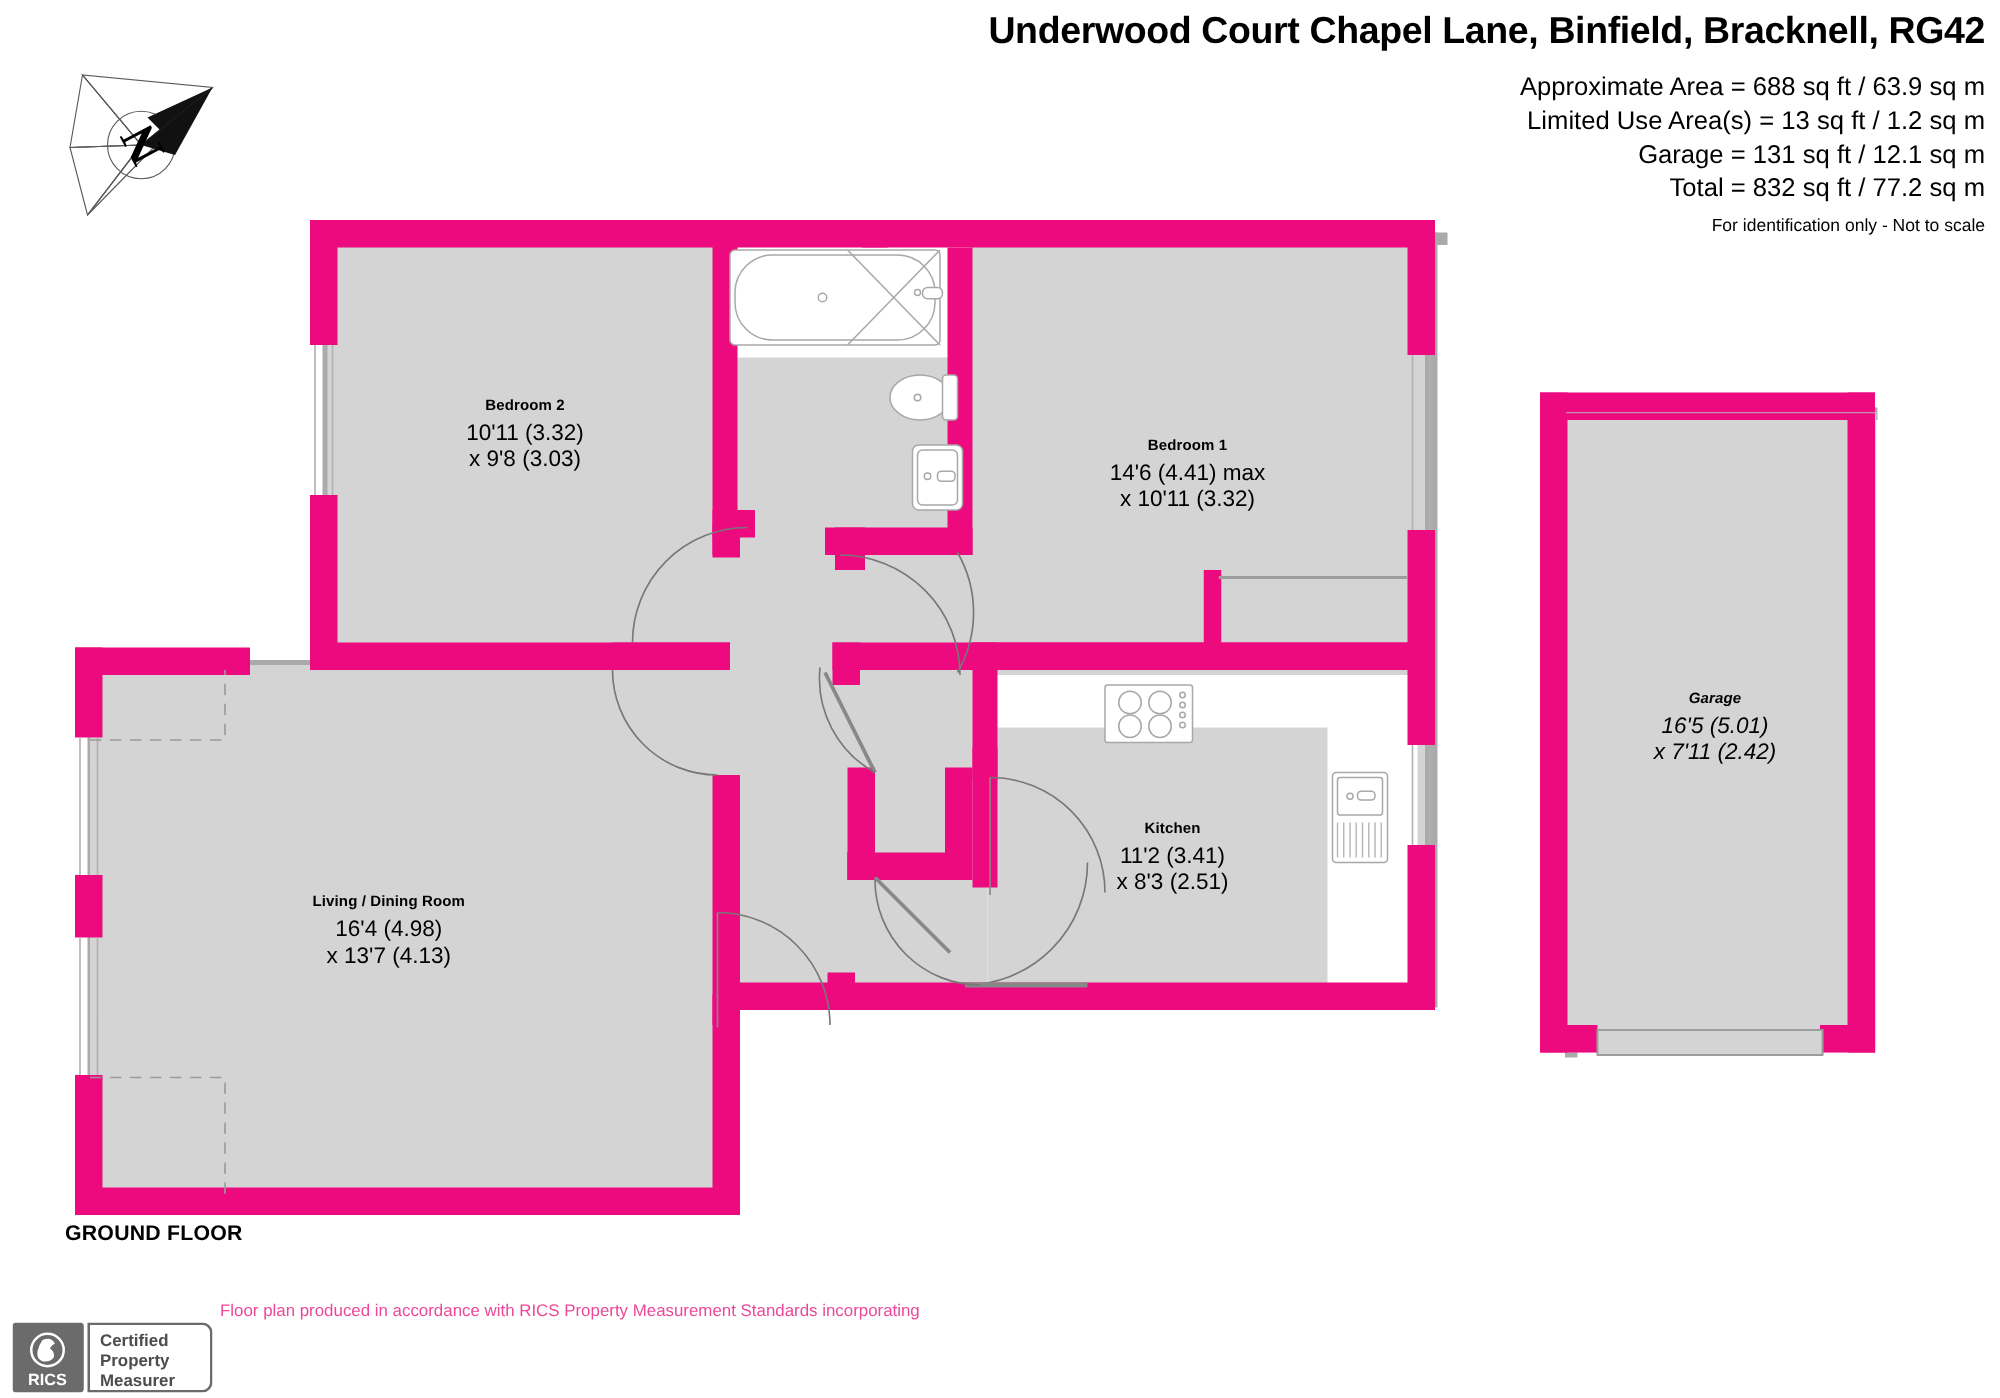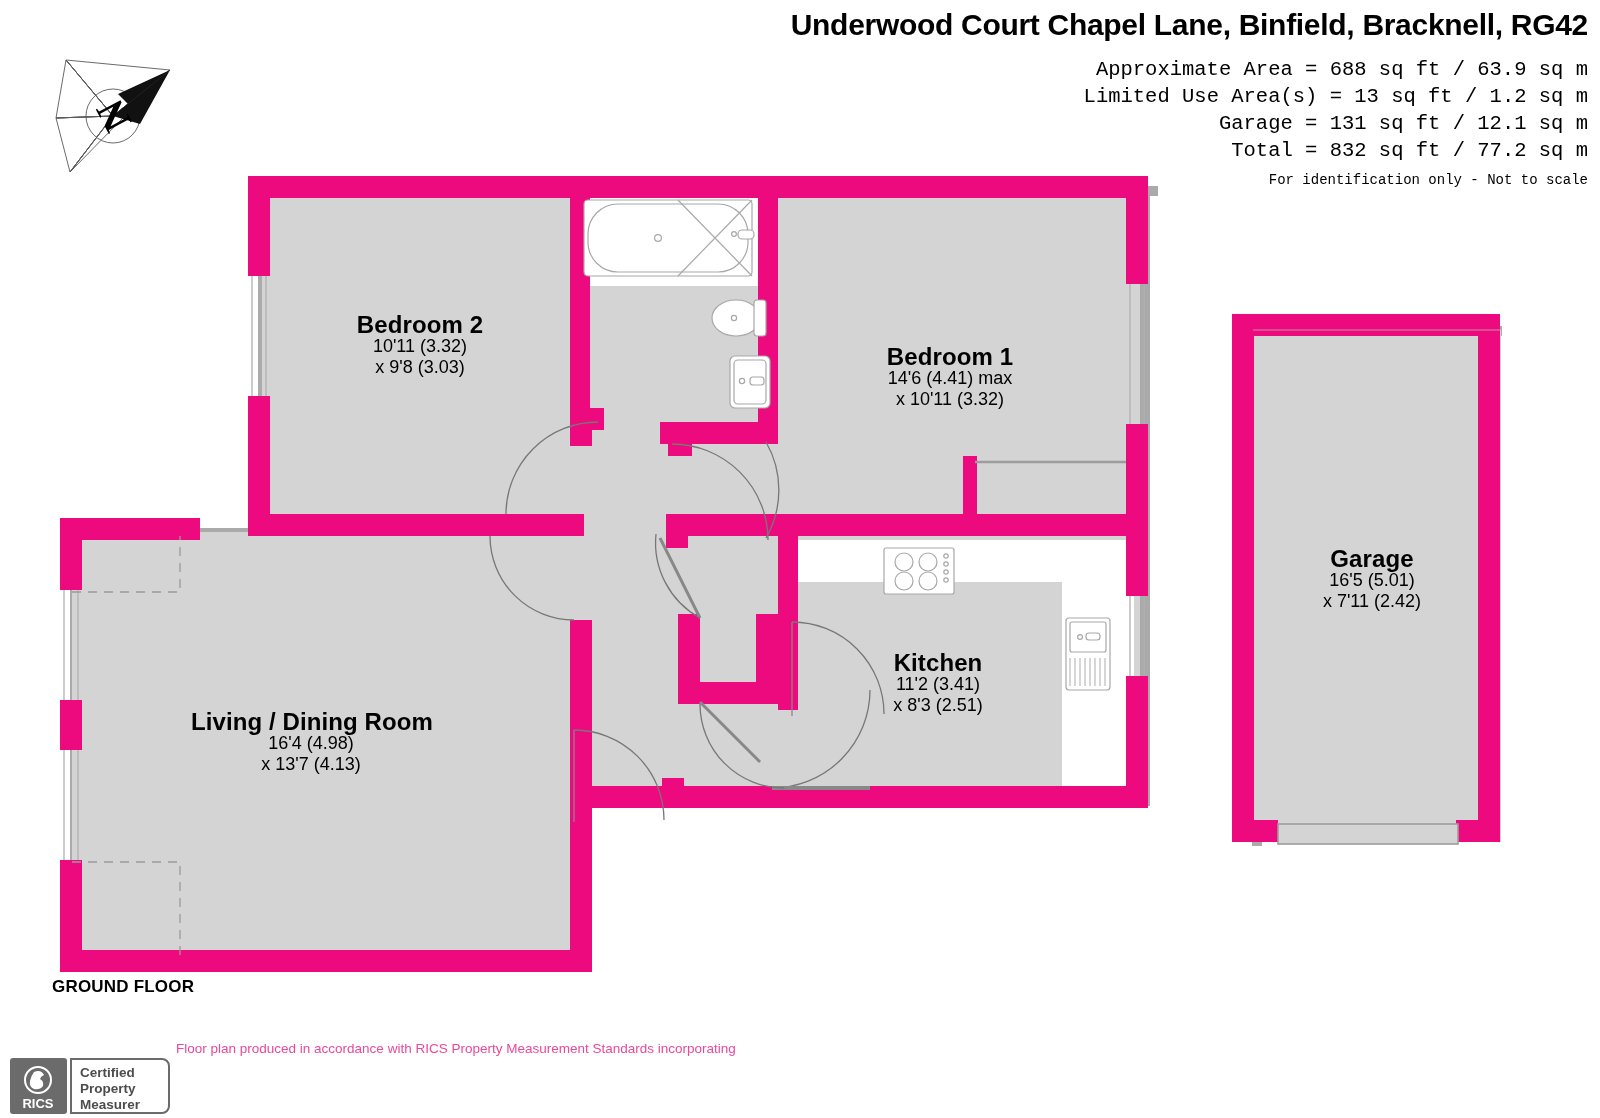--- a/index.html
+++ b/index.html
@@ -10,40 +10,40 @@
     -webkit-font-smoothing:antialiased;
   }
 
   
   #plan-title{
     position:absolute;left:0;top:8px;width:1588px;text-align:right;
     font-size:30px;font-weight:bold;letter-spacing:-0.3px;white-space:nowrap;
   }
   #area-summary{
     position:absolute;right:12px;top:56px;text-align:right;
-    font-size:20.5px;line-height:27px;font-family:Liberation Mono, monospace;
+    font-size:20.5px;line-height:27px;
   }
   #area-summary .small{font-size:14px;line-height:22px;padding-top:5px;}
 
   
   #compass{position:absolute;left:48px;top:52px;width:130px;height:128px;}
 
   
   #floorplan{position:absolute;left:0;top:0;width:1600px;height:1010px;}
   #floorplan svg{display:block;}
 
   
   #floor-label{
     position:absolute;left:52px;top:977px;
     font-size:17px;font-weight:bold;letter-spacing:0.2px;
   }
 
   
   .room-label{position:absolute;text-align:center;line-height:21.5px;white-space:nowrap;}
-  .room-label .rname{font-size:24px;font-weight:bold;letter-spacing:0.1px;}
+  .room-label .rname{font-size:12px;font-weight:bold;letter-spacing:0.1px;}
   .room-label .rdim{font-size:18px;font-weight:normal;}
   #rics-badge{position:absolute;left:10px;top:1058px;width:160px;height:56px;}
   #footer-text{
     position:absolute;left:176px;top:1040px;
     font-size:13.5px;line-height:18.6px;color:#ec4899;
   }
   #footer-text .ln{white-space:nowrap;}
 </style>
 </head>
 <body>
@@ -314,21 +314,21 @@
   <div class="rdim">16'4 (4.98)</div>
   <div class="rdim">x 13'7 (4.13)</div>
 </div>
 
 <div class="room-label" style="left:838px;top:652px;width:200px;">
   <div class="rname">Kitchen</div>
   <div class="rdim">11'2 (3.41)</div>
   <div class="rdim">x 8'3 (2.51)</div>
 </div>
 
-<div class="room-label" style="left:1272px;top:548px;width:200px;">
+<div class="room-label" style="left:1272px;top:548px;width:200px;font-style:italic;">
   <div class="rname">Garage</div>
   <div class="rdim">16'5 (5.01)</div>
   <div class="rdim">x 7'11 (2.42)</div>
 </div>
 
 <div id="floor-label">GROUND FLOOR</div>
 
 <div id="rics-badge">
   <svg width="160" height="56" viewBox="0 0 160 56">
     <rect x="0" y="0" width="57" height="56" rx="3" fill="#6b6b6b"></rect>

